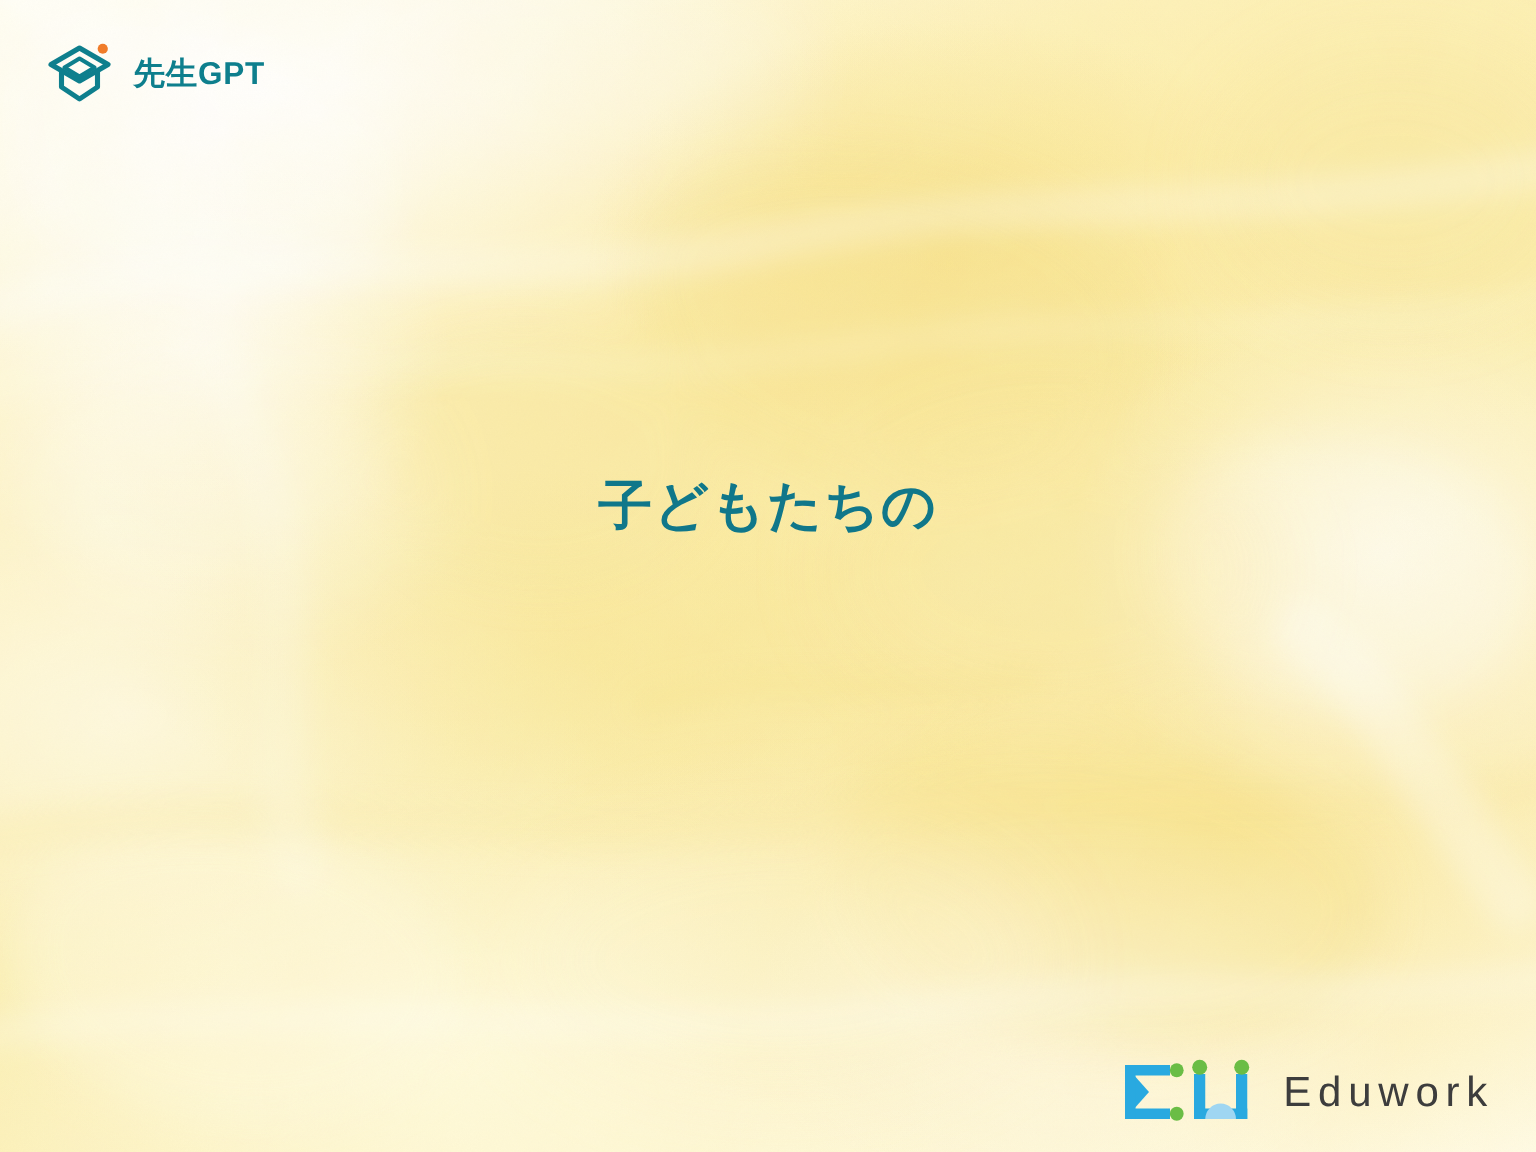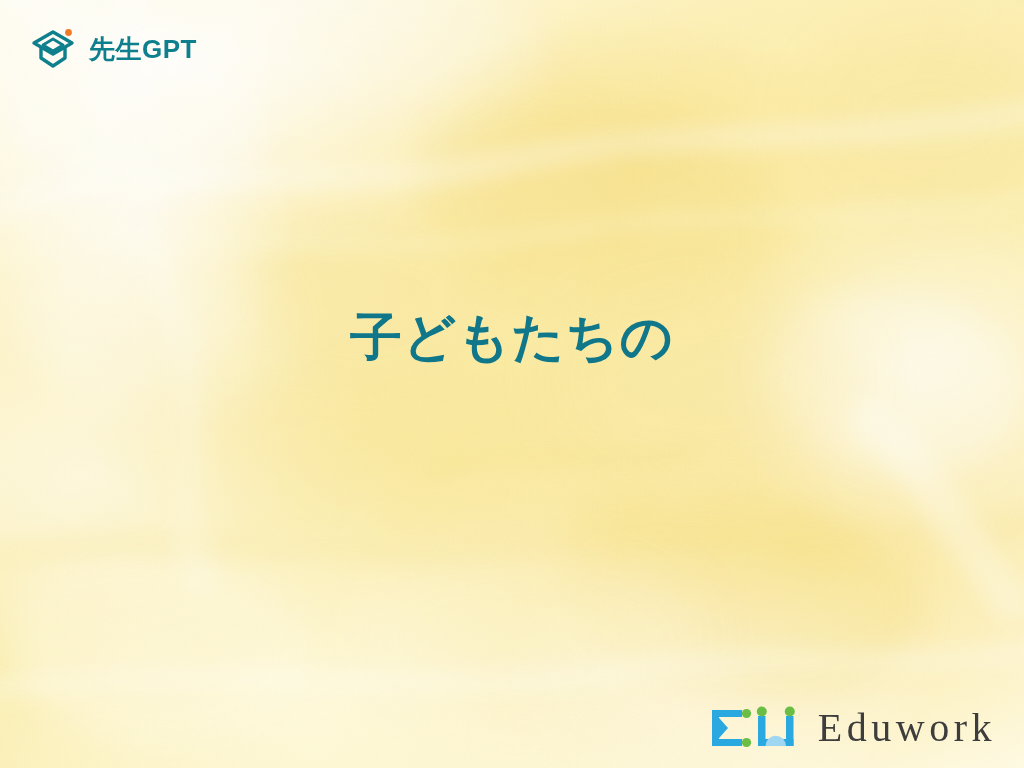--- a/index.html
+++ b/index.html
@@ -58,63 +58,62 @@
     position: absolute;
     left: 30px;
     top: 26px;
     display: flex;
     align-items: center;
     gap: 11px;
   }
   #brand-mark { display: block; }
   #brand-wordmark {
     color: #0e7f8d;
-    font-size: 26px;
+    font-size: 21px;
     font-weight: 700;
     letter-spacing: 0.5px;
     line-height: 1;
     white-space: nowrap;
   }
 
   
   #title-block {
     position: absolute;
     left: 0;
     right: 0;
     top: 300px;
     text-align: center;
     color: #10778a;
   }
   .title-line {
-    font-size: 52px;
+    font-size: 36px;
     font-weight: 700;
     line-height: 74px;
     letter-spacing: 1px;
     white-space: nowrap;
     color: #10778a;
   }
 
   
   #footer-logo {
     position: absolute;
     right: 28px;
     bottom: 14px;
     display: flex;
     align-items: center;
     gap: 16px;
   }
   #eduwork-mark { display: block; }
   #eduwork-wordmark {
     color: #3d3d3d;
-    font-size: 40px;
+    font-size: 28px;
     font-weight: 400;
     letter-spacing: 4.5px;
     line-height: 1;
     white-space: nowrap;
-    font-family: Liberation Serif, serif;
   }
 </style>
 </head>
 <body>
 
 <div id="slide">
 
   <div class="bg-layer" id="bg-base"></div>
   <div class="bg-layer" id="bg-wash"></div>
 

